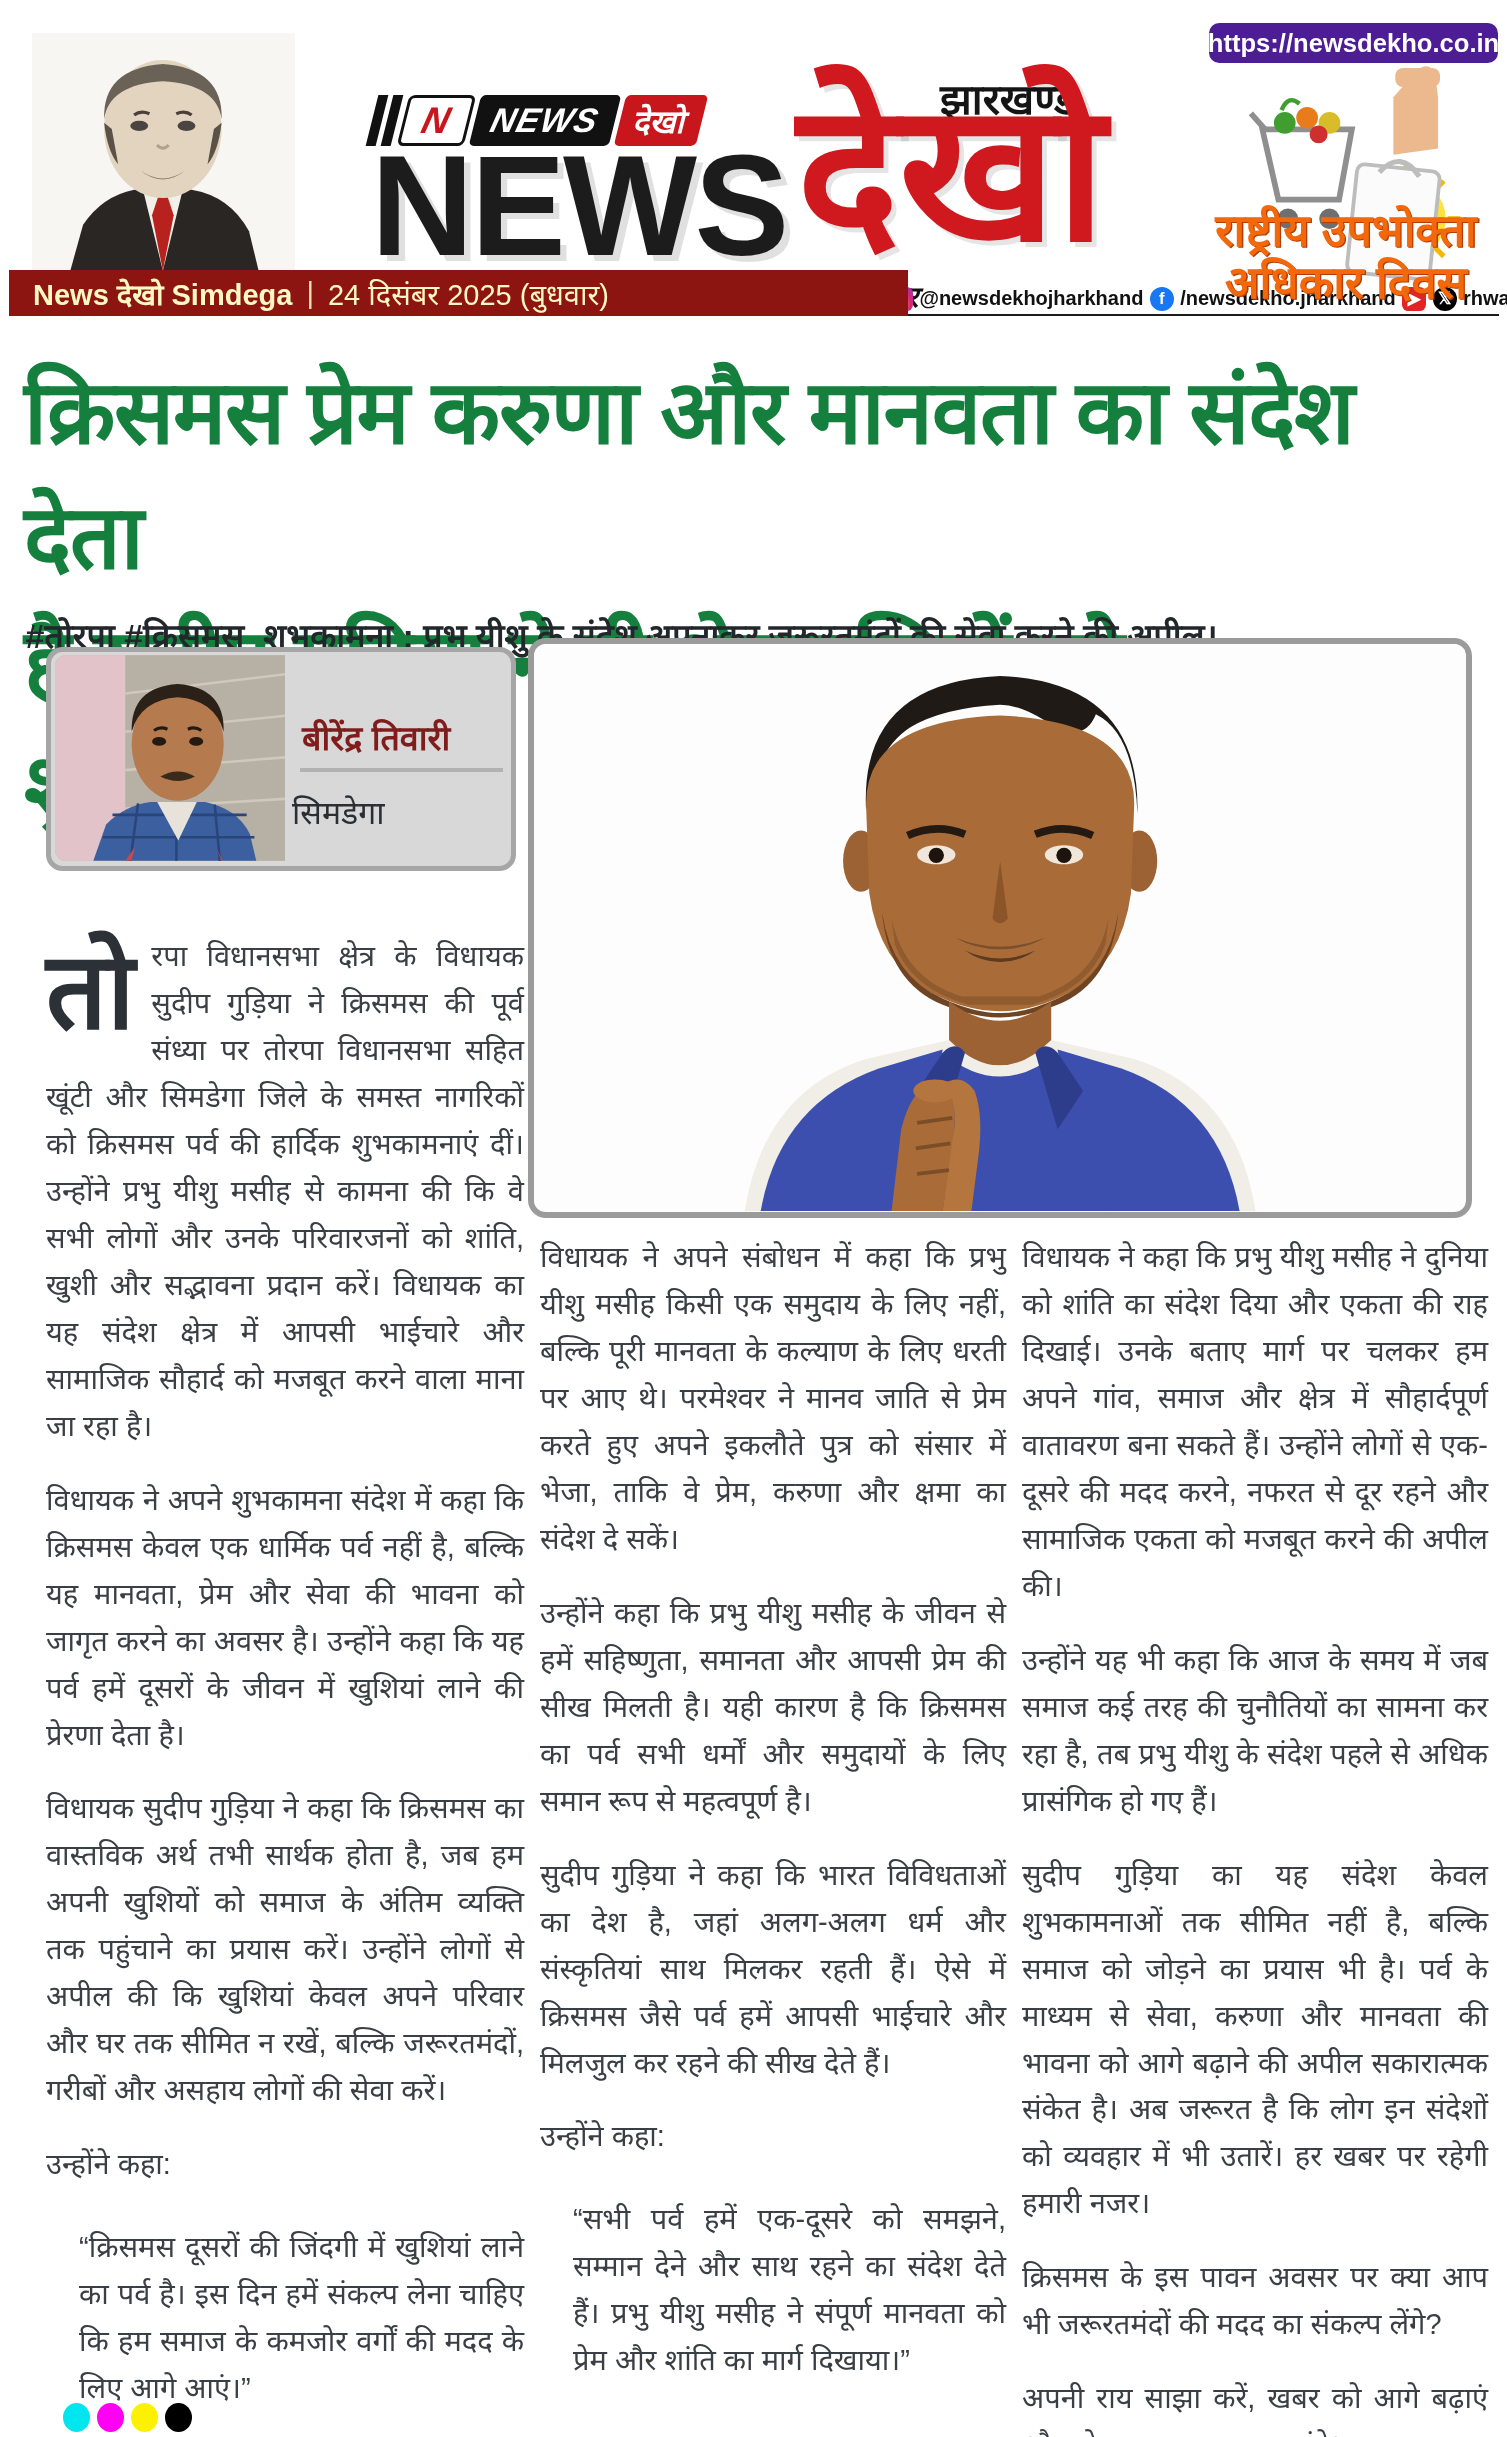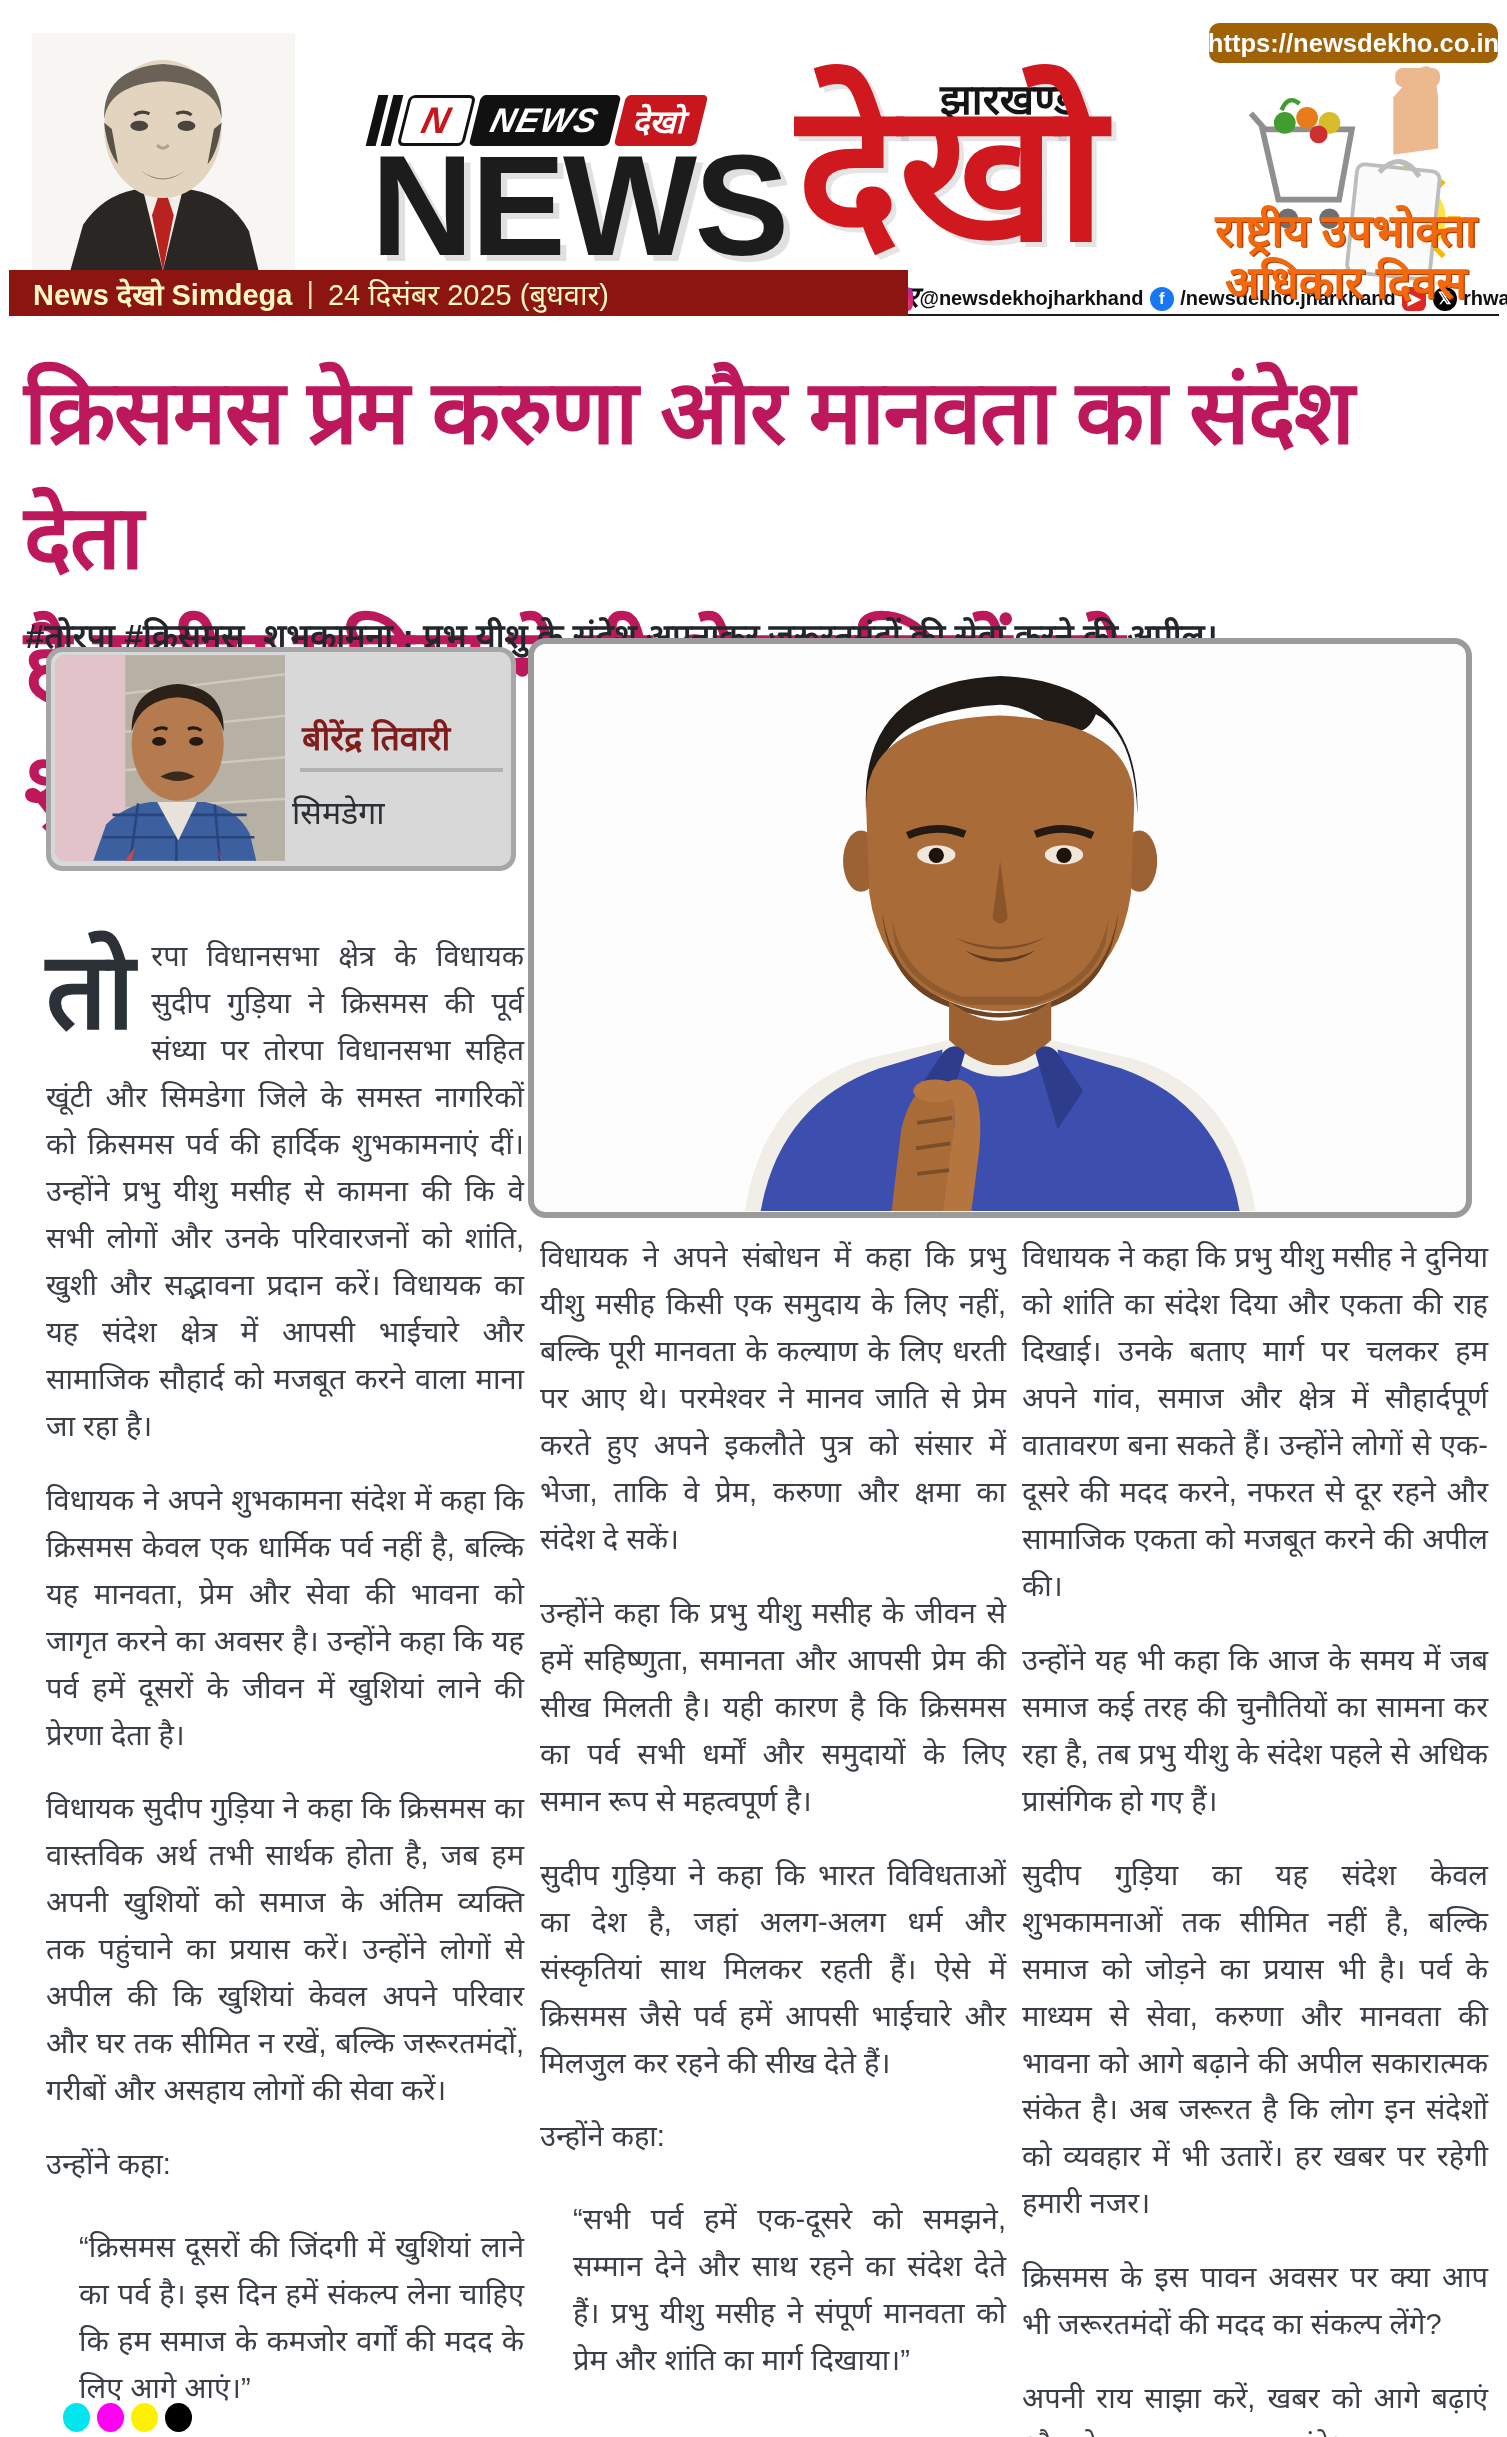--- a/index.html
+++ b/index.html
@@ -2,21 +2,21 @@
 <html style="font-size:10.2px"><head>
 <meta charset="utf-8">
 <style>
   html,body{margin:0;padding:0;background:#e9e9e9;}
   #page{position:relative;width:1508px;height:2438px;background:#ffffff;overflow:hidden;
         font-family:"Liberation Sans", sans-serif;color:#3a3f45;}
   .abs{position:absolute;}
 
   
   .rafi{left:32px;top:33px;width:263px;height:238px;}
-  .url-pill{left:1209px;top:23px;width:289px;height:40px;background:#a16207;border-radius:10.2px;
+  .url-pill{left:1209px;top:23px;width:289px;height:40px;background:#4c1d95;border-radius:10.2px;
             color:#fff;font-weight:bold;font-size:25.6px;display:flex;align-items:center;justify-content:center;}
   .badge{left:372px;top:95px;height:51px;display:flex;align-items:stretch;gap:5.1px;transform:skewX(-14deg);}
   .badge .sl{width:10.2px;background:#111;}
   .badge .nbox{width:61px;background:#fff;border:3.8px solid #111;border-radius:6.4px;display:flex;align-items:center;justify-content:center;
                color:#c8161d;font-weight:900;font-size:37px;font-style:italic;}
   .badge .newsbox{background:#111;border-radius:5.1px;padding:0 16.6px;display:flex;align-items:center;
                   color:#fff;font-weight:900;font-style:italic;font-size:34px;letter-spacing:1.3px;}
   .badge .dekbox{background:#c8161d;border-radius:5.1px;padding:0 15.3px;display:flex;align-items:center;
                  color:#fff;font-weight:900;font-size:32px;}
   .big-news{left:371px;top:135px;font-size:142px;line-height:1;font-weight:900;color:#1c1c1c;
@@ -39,21 +39,21 @@
   .yt{background:#e02525;}
   .xx{background:#000;border-radius:50%;}
   .hrule{left:9px;top:314px;width:1490px;height:1.9px;background:#1b1b1b;}
   .datebar{left:9px;top:270px;width:899px;height:46px;background:#8c1511;color:#fef9c3;z-index:5;
            display:flex;align-items:center;padding-left:24px;box-sizing:border-box;font-size:29px;}
   .datebar .ed{font-weight:bold;}
   .datebar .sep{margin:0 14px;font-weight:300;opacity:.9;}
 
   
   .headline{left:24px;top:350px;width:1464px;font-size:89px;line-height:1.40;font-weight:900;
-            color:#be185d;letter-spacing:-1.3px;}
+            color:#15803d;letter-spacing:-1.3px;}
   .subhead{left:25.6px;top:612px;width:1469px;font-size:34px;font-weight:bold;color:#22272c;}
 
   
   .rep-card{left:46px;top:647px;width:470px;height:224px;background:#d8d8d8;border:5.1px solid #a6a6a6;
             border-radius:16.6px;box-sizing:border-box;}
   .rep-photo{left:55px;top:655px;width:230px;height:206px;border-radius:11.5px 0 0 11.5px;overflow:hidden;}
   .rep-name{left:302px;top:714px;font-size:34px;font-weight:bold;color:#7f1d1d;}
   .rep-div{left:300px;top:768px;width:203px;height:3.8px;background:#b2b2b2;}
   .rep-loc{left:292px;top:783px;font-size:32px;color:#2a2f34;margin-top:7px;}
 

